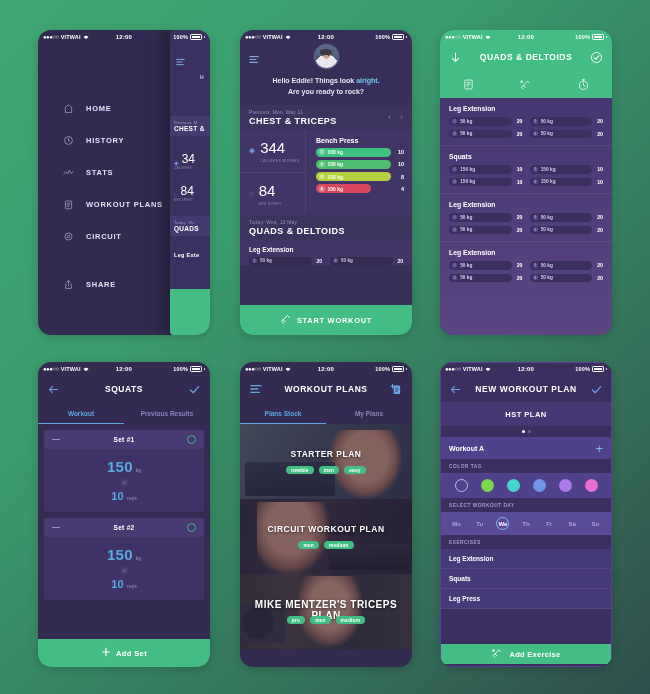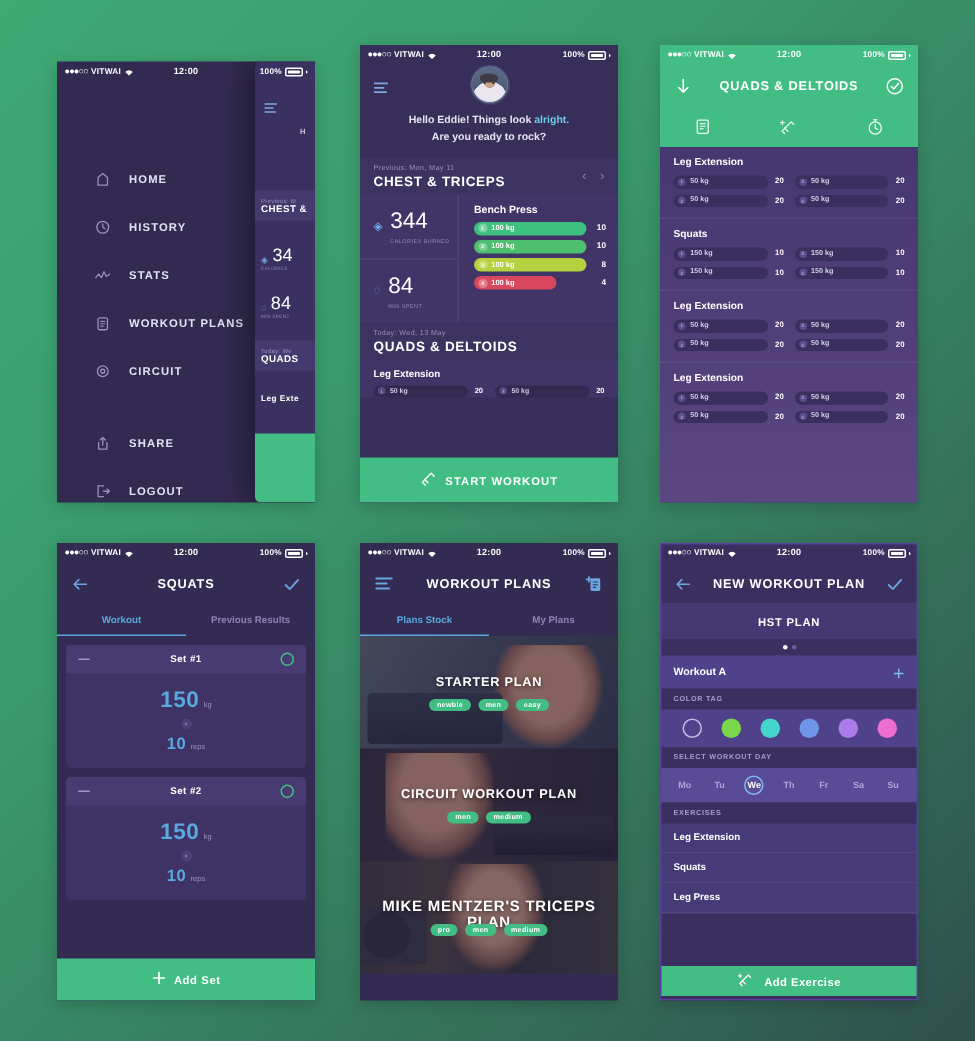--- a/index.html
+++ b/index.html
@@ -12,22 +12,23 @@
   .grid {
     width:650px; height:694px;
     display:grid;
     grid-template-columns: 38px 172px 30px 172px 28px 172px 38px;
     grid-template-rows: 30px 305px 27px 305px 27px;
   }
   .phone {
     position:relative; overflow:hidden;
     background:#332b52;
     box-shadow:0 2px 10px rgba(0,0,0,.18);
-  }
-  .p1 { grid-column:2; grid-row:2;margin-top:11px; }
+    border-radius:13px;
+  }
+  .p1 { grid-column:2; grid-row:2; }
   .p2 { grid-column:4; grid-row:2; }
   .p3 { grid-column:6; grid-row:2; }
   .p4 { grid-column:2; grid-row:4; }
   .p5 { grid-column:4; grid-row:4; }
   .p6 { grid-column:6; grid-row:4; }
 
   
   .statusbar{
     height:14px; display:flex; align-items:center;
     padding:0 5px; font-size:5.5px; font-weight:bold;
@@ -306,29 +307,20 @@
         </div>
         <div class="menu-item gap">
           <span class="menu-ico">
               <svg width="11" height="11" viewBox="0 0 14 14">
                 <path d="M3.5 6v6h7V6" fill="none" stroke="#bdb4dd" stroke-width="1.1" stroke-linejoin="round"></path>
                 <path d="M7 8.6V2M4.8 4.2 7 2l2.2 2.2" fill="none" stroke="#bdb4dd" stroke-width="1.1" stroke-linecap="round" stroke-linejoin="round"></path>
               </svg>
             </span>
           <span class="menu-label">SHARE</span>
         </div>
-        <div class="menu-item">
-          <span class="menu-ico">
-              <svg width="11" height="11" viewBox="0 0 14 14">
-                <path d="M8 2.5H3v9h5" fill="none" stroke="#bdb4dd" stroke-width="1.1" stroke-linejoin="round"></path>
-                <path d="M7.6 7h5M10.6 5 12.6 7l-2 2" fill="none" stroke="#bdb4dd" stroke-width="1.1" stroke-linecap="round" stroke-linejoin="round"></path>
-              </svg>
-            </span>
-          <span class="menu-label">LOGOUT</span>
-        </div>
       </div>
 
       <div class="peek">
         <span class="peek-burger"><svg width="9" height="8" viewBox="0 0 12 10">
               <path d="M1 1.5h10M1 5h7M1 8.5h9" stroke="#7fa8e0" stroke-width="1.3" stroke-linecap="round"></path>
             </svg></span>
         <span class="peek-hello">H</span>
         <div class="peek-band" style="top:86px;background:#453a6e;">
           <div class="peek-sub">Previous: M</div>
           <div class="peek-ttl">CHEST &amp;</div>

